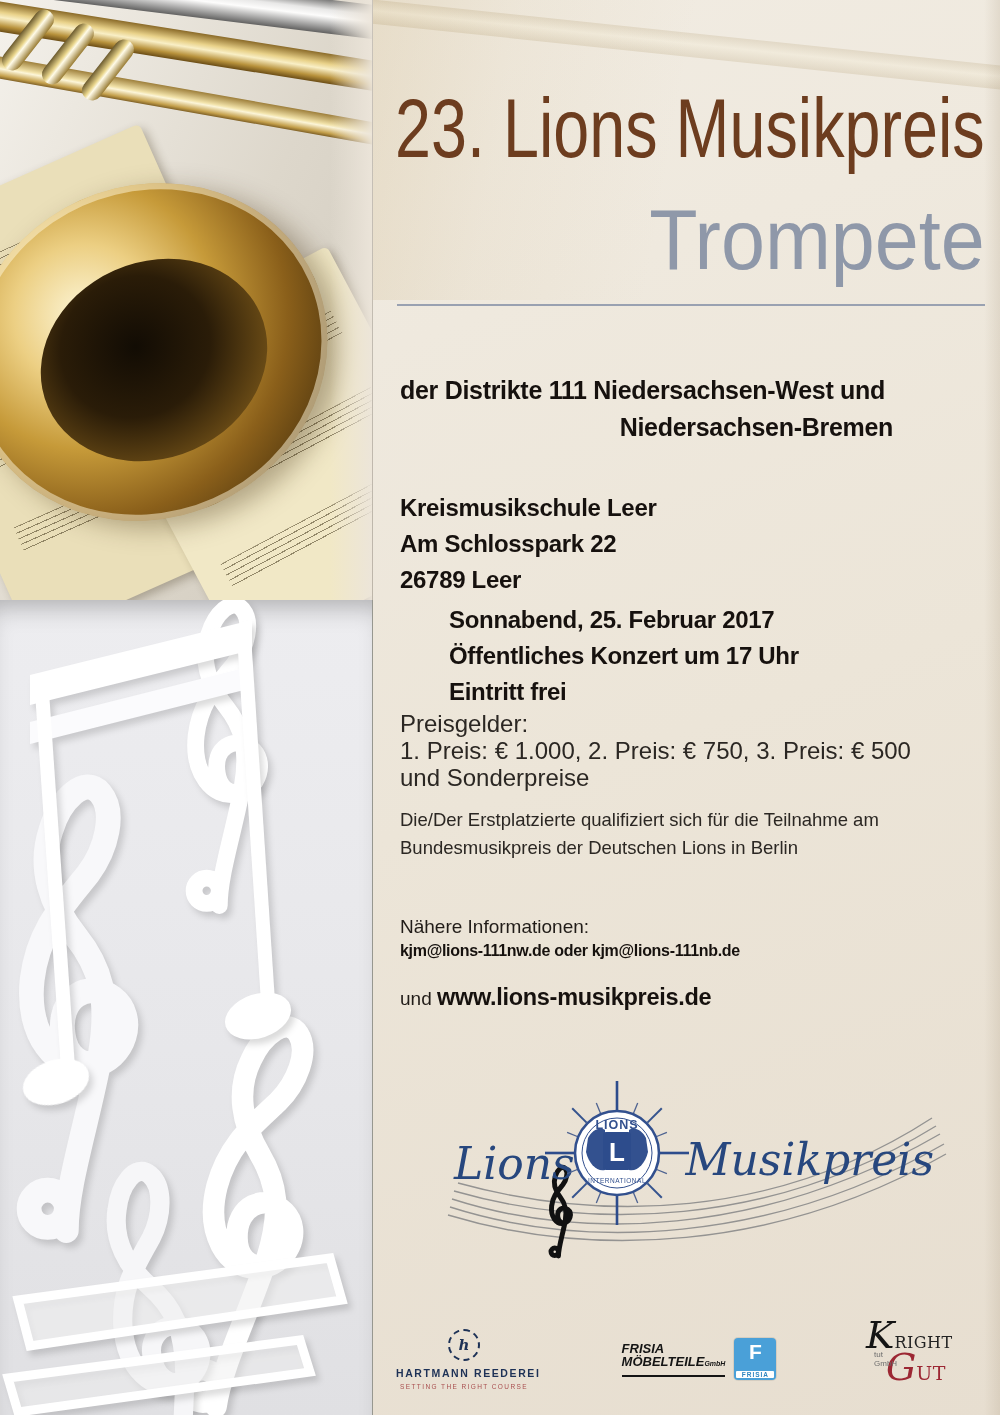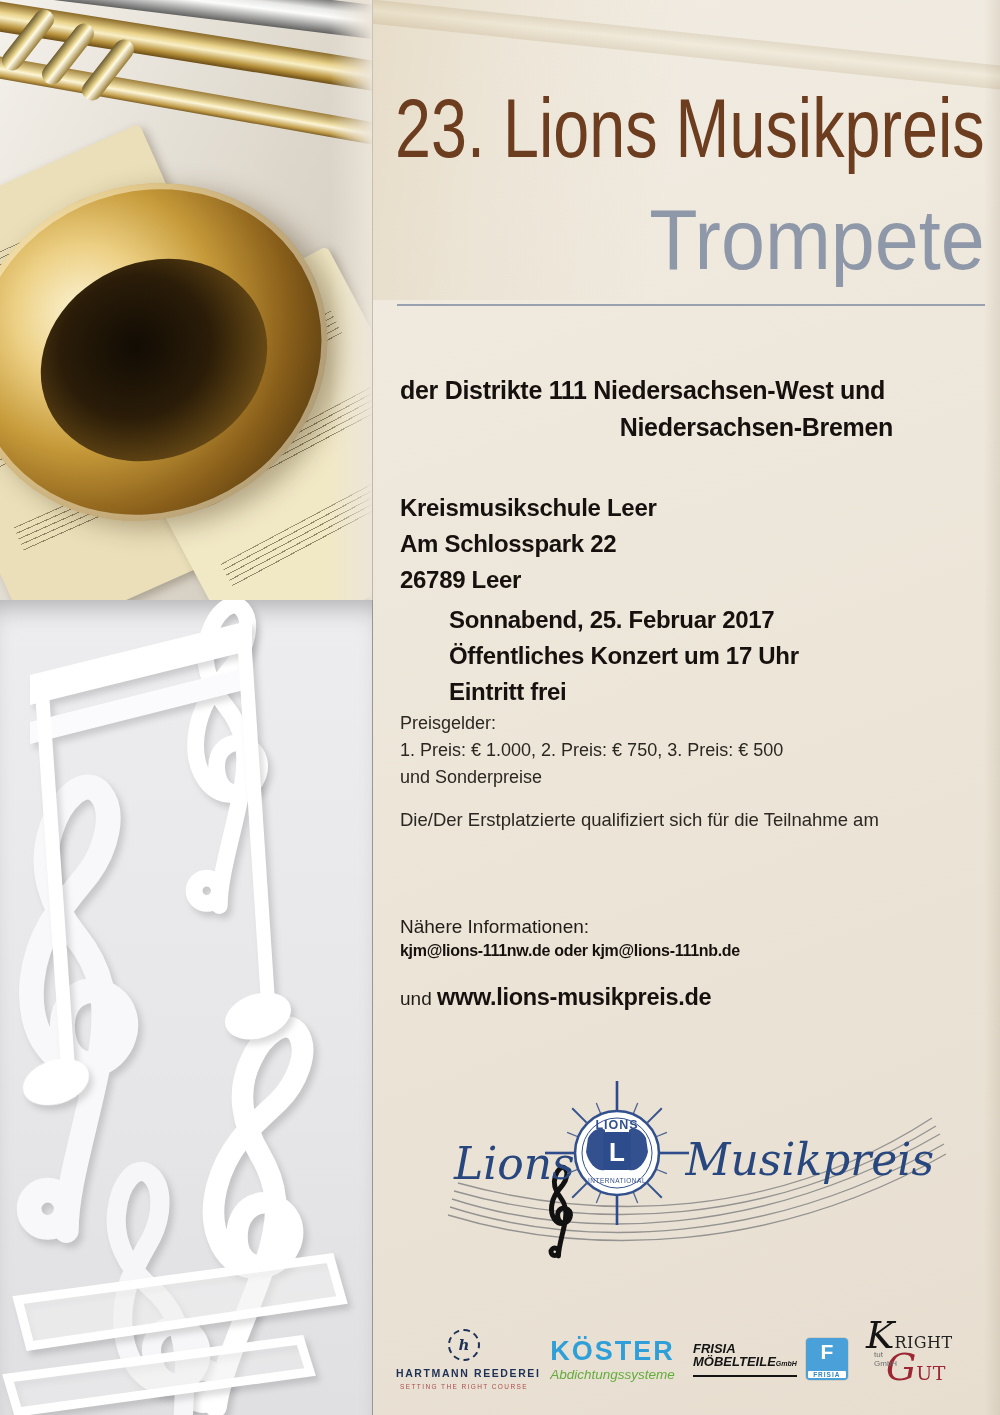--- a/index.html
+++ b/index.html
@@ -60,21 +60,21 @@
   .rule{position:absolute;left:397px;right:15px;top:304px;height:2px;background:#99a1b1;}
 
   
   .district{position:absolute;left:400px;top:372px;width:493px;font-weight:bold;font-size:25px;
     line-height:37px;letter-spacing:-.3px;color:#16110e;}
   .district .l2{text-align:right;}
   .venue{position:absolute;left:400px;top:490px;font-weight:bold;font-size:24px;line-height:36px;
     letter-spacing:-.3px;color:#16110e;}
   .event-block{position:absolute;left:417px;top:602px;font-weight:bold;font-size:24px;line-height:36px;
     letter-spacing:-.3px;color:#16110e;margin-left:32px;}
-  .prizes{position:absolute;left:400px;top:710px;font-size:18px;line-height:27px;color:#2b2723;}
+  .prizes{position:absolute;left:400px;top:710px;font-size:24px;line-height:27px;color:#2b2723;}
   .qual{position:absolute;left:400px;top:806px;font-size:18.5px;line-height:28px;color:#2b2723;}
   .contact-heading{position:absolute;left:400px;top:916px;font-size:19px;color:#211c18;}
   .emails{position:absolute;left:400px;top:942px;font-size:16px;font-weight:bold;letter-spacing:-.3px;color:#16110e;}
   .webline{position:absolute;left:400px;top:984px;font-size:19px;color:#211c18;}
   .webline .site{font-size:23.5px;font-weight:bold;letter-spacing:-.3px;color:#16110e;}
 
   
   .logo-block{position:absolute;left:440px;top:1082px;width:520px;height:200px;}
   .logo-block .swoosh{position:absolute;left:0;top:0;}
   .word{position:absolute;font-family:"DejaVu Serif",serif;font-style:italic;font-size:44px;color:#27477e;}
@@ -203,20 +203,21 @@
   </div>
 
   <div class="prizes">
     <div>Preisgelder:</div>
     <div>1. Preis: € 1.000, 2. Preis: € 750, 3. Preis: € 500</div>
     <div>und Sonderpreise</div>
   </div>
 
   <div class="qual">
     <div>Die/Der Erstplatzierte qualifiziert sich für die Teilnahme am</div>
+    <div>Bundesmusikpreis der Deutschen Lions in Berlin</div>
   </div>
 
   <div class="contact-heading">Nähere Informationen:</div>
   <div class="emails">kjm@lions-111nw.de oder kjm@lions-111nb.de</div>
   <div class="webline">
     <span>und </span><span class="site">www.lions-musikpreis.de</span>
   </div>
 
   <div class="logo-block">
     <svg class="swoosh" width="520" height="200" viewBox="0 0 520 200">
@@ -271,24 +272,20 @@
 
 
   <div class="sponsors">
 
     <div class="hartmann">
       <div class="h-icon">h</div>
       <div class="h-name">HARTMANN REEDEREI</div>
       <div class="h-tag">SETTING THE RIGHT COURSE</div>
     </div>
 
-    <div class="koester">
-      <div class="k-name">KÖSTER</div>
-      <div class="k-tag">Abdichtungssysteme</div>
-    </div>
 
     <div class="frisia">
       <div class="f-text">
         <div>FRISIA</div>
         <div><span>MÖBELTEILE</span><span class="f-suffix">GmbH</span></div>
       </div>
       <div class="f-badge">
         <div class="f-letter">F</div>
         <div class="f-strip">FRISIA</div>
       </div>

